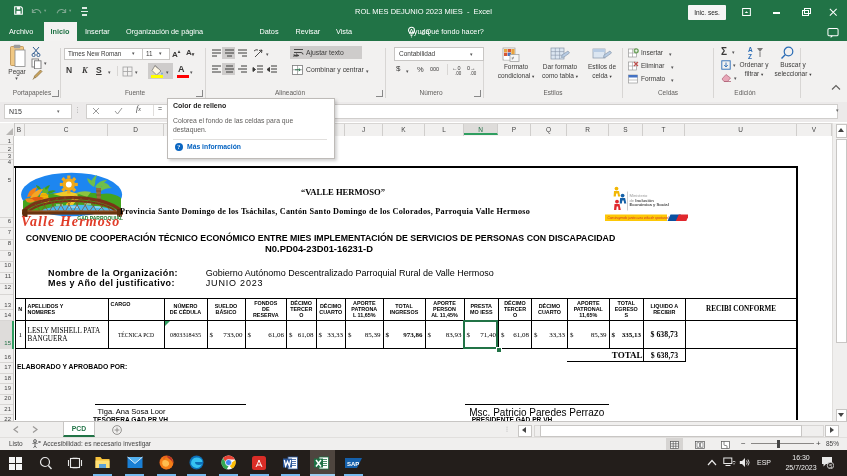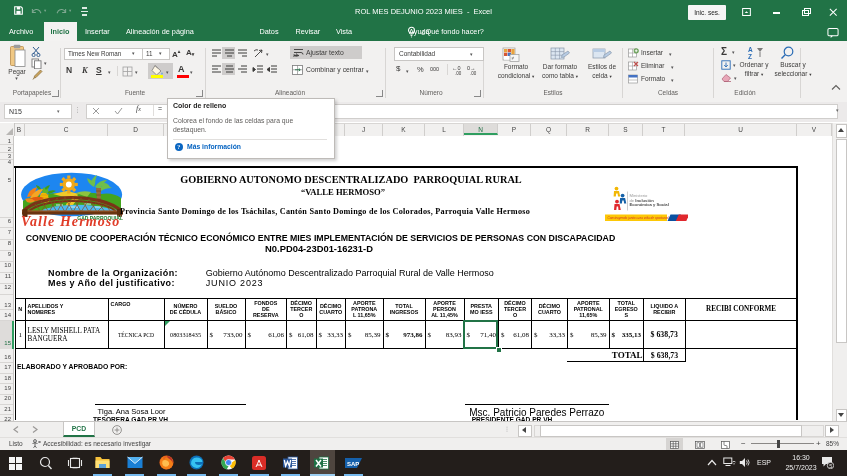--- a/index.html
+++ b/index.html
@@ -47,21 +47,21 @@
   <div class="a" style="left:804px;top:7.5px;width:4.5px;height:4.5px;border:1px solid #fff;"></div>
   <svg class="a" style="left:828.5px;top:7.5px;" width="8.5" height="8.5" viewBox="0 0 10 10">
     <path d="M1 1 L9 9 M9 1 L1 9" stroke="#fff" stroke-width="1.2"></path>
   </svg>
 </div>
 
 <div class="a" id="tabs" style="top:21.5px;left:0;width:847px;height:19.5px;font-size:7.3px;color:#fff;">
   <div class="a" style="left:9px;top:5px;">Archivo</div>
   <div class="a" style="left:43.5px;top:0;width:33px;height:19.5px;background:#f3f2f1;color:#217346;font-weight:bold;text-align:center;line-height:19px;">Inicio</div>
   <div class="a" style="left:85px;top:5px;">Insertar</div>
-  <div class="a" style="left:126px;top:5px;">Alineación de página</div>
+  <div class="a" style="left:126px;top:5px;">Organización de página</div>
   <div class="a" style="left:213.5px;top:20px;">Fórmulas</div>
   <div class="a" style="left:259.5px;top:5px;">Datos</div>
   <div class="a" style="left:295.5px;top:5px;">Revisar</div>
   <div class="a" style="left:336px;top:5px;">Vista</div>
   <div class="a" style="left:369px;top:5px;margin-left:40px;">Ayuda</div>
   <svg class="a" style="left:407px;top:4px;" width="9" height="12" viewBox="0 0 10 13">
     <circle cx="5" cy="4.5" r="3.3" fill="none" stroke="#fff" stroke-width="1.2"></circle>
     <path d="M3.6 8.8 h2.8 M4 10.4 h2 M4.4 12 h1.2" stroke="#fff" stroke-width="1"></path>
   </svg>
   <div class="a" style="left:421px;top:5px;">¿Qué fondo hacer?</div>
@@ -455,21 +455,20 @@
     <rect x="27.2" y="7.5" width="0.8" height="19" fill="#c0c0c0"></rect>
     <text x="29.5" y="13.2" font-size="4.2" fill="#9a9a9a" font-family="Liberation Sans">Ministerio</text>
     <text x="29.5" y="17.5" font-size="4.2" fill="#9a9a9a" font-family="Liberation Sans">de <tspan fill="#4a4a4a" font-weight="bold">Inclusión</tspan></text>
     <text x="29.5" y="21.8" font-size="4.2" fill="#4a4a4a" font-weight="bold" font-family="Liberation Sans">Económica y Social</text>
     <rect x="5" y="30.5" width="62" height="6.5" fill="#fdc806"></rect>
     <text x="7.5" y="35.2" font-size="3.2" fill="#d0342c" font-style="italic" font-family="Liberation Sans">Construyendo juntos una vida de oportunidades</text>
     <path d="M70.5 30.5 h10.5 l-3 6.5 h-10.5z" fill="#0a51a1"></path>
     <path d="M78.8 30.5 h10.5 l-3 6.5 h-10.5z" fill="#e0282e"></path>
   </svg>
 
-  <div class="a ser ctr" style="left:140px;top:174px;width:422px;font-size:10.3px;font-weight:bold;">GOBIERNO AUTONOMO DESCENTRALIZADO&nbsp; PARROQUIAL RURAL</div>
   <div class="a ser ctr" style="left:140px;top:186.5px;width:406px;font-size:8.6px;font-weight:bold;">“VALLE HERMOSO”</div>
   <div class="a ser ctr" style="left:110px;top:207.3px;width:430px;font-size:8.2px;letter-spacing:0.25px;font-weight:bold;">Provincia Santo Domingo de los Tsáchilas, Cantón Santo Domingo de los Colorados, Parroquia Valle Hermoso</div>
 
   <div class="a ctr" style="left:14px;top:232.8px;width:613px;font-size:9px;font-weight:bold;transform:scaleX(0.975);white-space:nowrap;">CONVENIO DE COOPERACIÓN TÉCNICO ECONÓMICO ENTRE MIES IMPLEMENTACIÓN DE SERVICIOS DE PERSONAS CON DISCAPACIDAD</div>
   <div class="a ctr" style="left:14px;top:242.8px;width:610px;font-size:9.4px;font-weight:bold;">N0.PD04-23D01-16231-D</div>
 
   <div class="a" style="left:48px;top:267.5px;font-size:9px;font-weight:bold;letter-spacing:0.4px;">Nombre de la Organización:</div>
   <div class="a" style="left:205.8px;top:267.5px;font-size:9px;">Gobierno Autónomo Descentralizado Parroquial Rural de Valle Hermoso</div>
   <div class="a" style="left:48px;top:277.8px;font-size:9px;font-weight:bold;letter-spacing:0.4px;">Mes y Año del justificativo:</div>
   <div class="a" style="left:205.8px;top:277.8px;font-size:9px;letter-spacing:0.8px;">JUNIO 2023</div>

